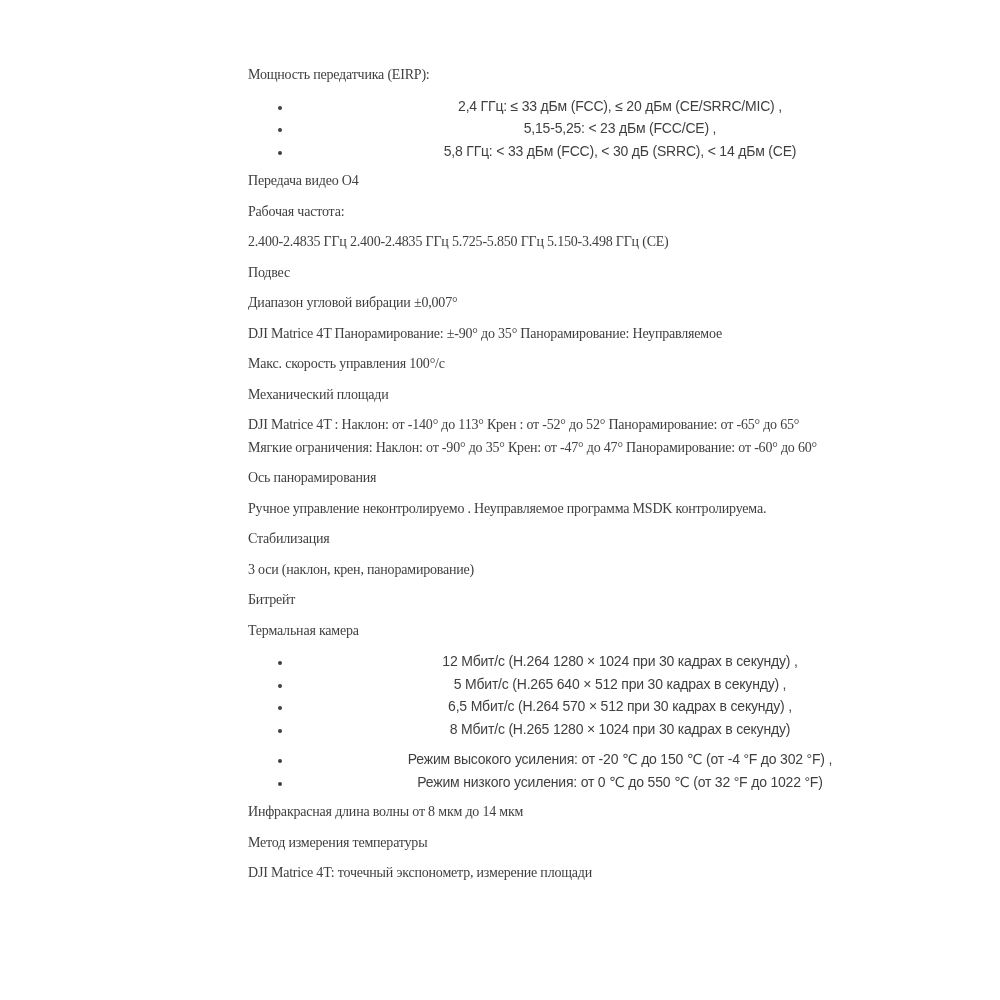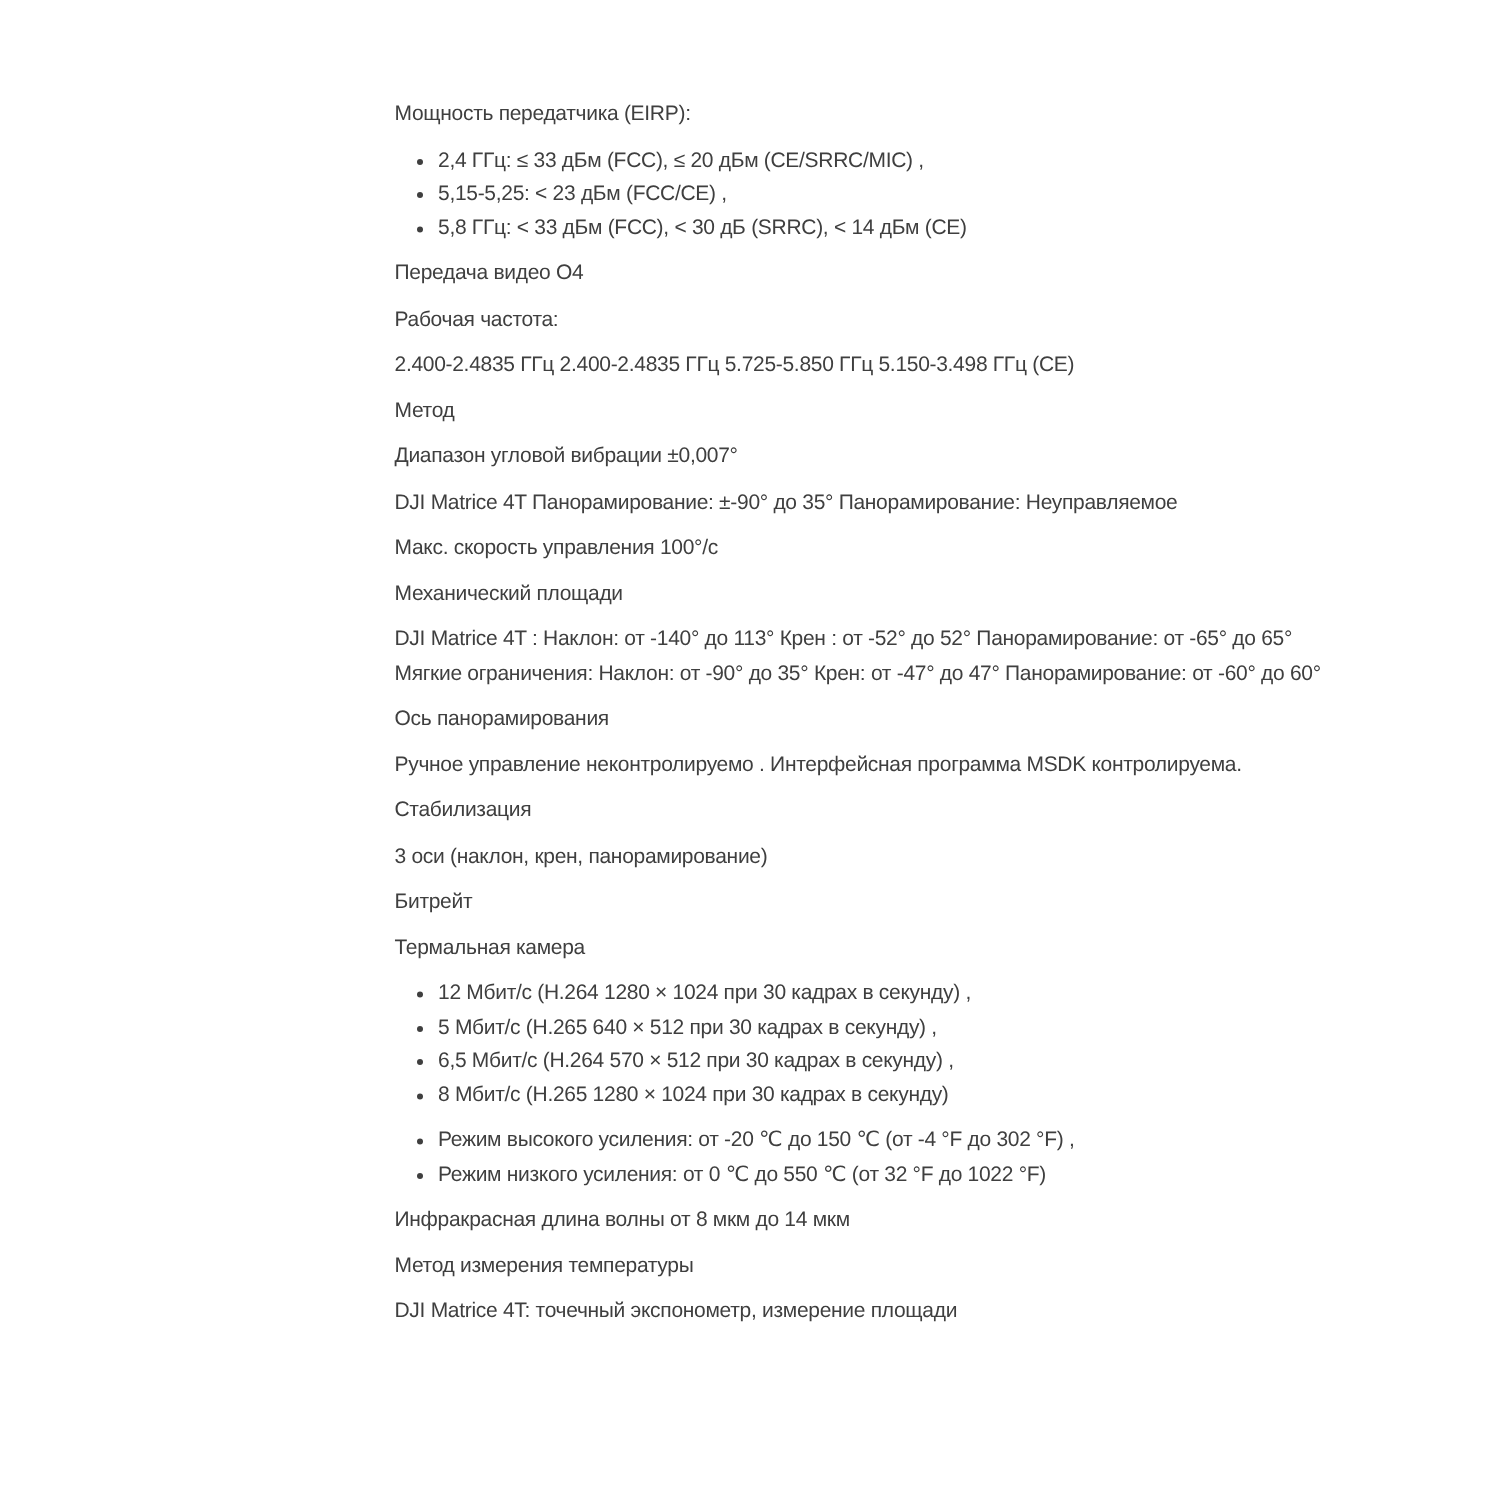--- a/index.html
+++ b/index.html
@@ -17,31 +17,33 @@
   .doc {
     position: absolute;
     left: 248px;
     top: 64px;
     width: 700px;
     color: #3f3f3f;
     font-size: 14px;
     letter-spacing: -0.2px;
   }
   .doc p {
-    margin: 0 0 8px 15px;
+    margin: 0 0 8px 0;
     line-height: 22.5px;
     white-space: nowrap;
+    font-family: Liberation Serif, serif;
   }
   .doc p .line {
     white-space: nowrap;
   }
   .doc ul {
     margin: 0 0 8px 0;
     padding: 0 0 0 44px;
     list-style: disc outside;
+    text-align: center;
   }
   .doc ul li {
     line-height: 22.5px;
     white-space: nowrap;
   }
   .doc ul li::marker {
     color: #3f3f3f;
     font-size: 12px;
   }
 </style>
@@ -54,33 +56,33 @@
 
   <ul>
     <li>2,4 ГГц: ≤ 33 дБм (FCC), ≤ 20 дБм (CE/SRRC/MIC) ,</li>
     <li>5,15-5,25: &lt; 23 дБм (FCC/CE) ,</li>
     <li>5,8 ГГц: &lt; 33 дБм (FCC), &lt; 30 дБ (SRRC), &lt; 14 дБм (CE)</li>
   </ul>
 
   <p>Передача видео O4</p>
   <p>Рабочая частота:</p>
   <p>2.400-2.4835 ГГц 2.400-2.4835 ГГц 5.725-5.850 ГГц 5.150-3.498 ГГц (CE)</p>
-  <p>Метод</p>
+  <p>Подвес</p>
   <p>Диапазон угловой вибрации ±0,007°</p>
   <p>DJI Matrice 4T Панорамирование: ±-90° до 35° Панорамирование: Неуправляемое</p>
   <p>Макс. скорость управления 100°/с</p>
   <p>Механический площади</p>
 
   <p>
     <span class="line" style="display:block">DJI Matrice 4T : Наклон: от -140° до 113° Крен : от -52° до 52° Панорамирование: от -65° до 65°</span>
     <span class="line" style="display:block">Мягкие ограничения: Наклон: от -90° до 35° Крен: от -47° до 47° Панорамирование: от -60° до 60°</span>
   </p>
 
   <p>Ось панорамирования</p>
-  <p>Ручное управление неконтролируемо . Интерфейсная программа MSDK контролируема.</p>
+  <p>Ручное управление неконтролируемо . Неуправляемое программа MSDK контролируема.</p>
   <p>Стабилизация</p>
   <p>3 оси (наклон, крен, панорамирование)</p>
   <p>Битрейт</p>
   <p>Термальная камера</p>
 
   <ul>
     <li>12 Мбит/с (H.264 1280 × 1024 при 30 кадрах в секунду) ,</li>
     <li>5 Мбит/с (H.265 640 × 512 при 30 кадрах в секунду) ,</li>
     <li>6,5 Мбит/с (H.264 570 × 512 при 30 кадрах в секунду) ,</li>
     <li>8 Мбит/с (H.265 1280 × 1024 при 30 кадрах в секунду)</li>

